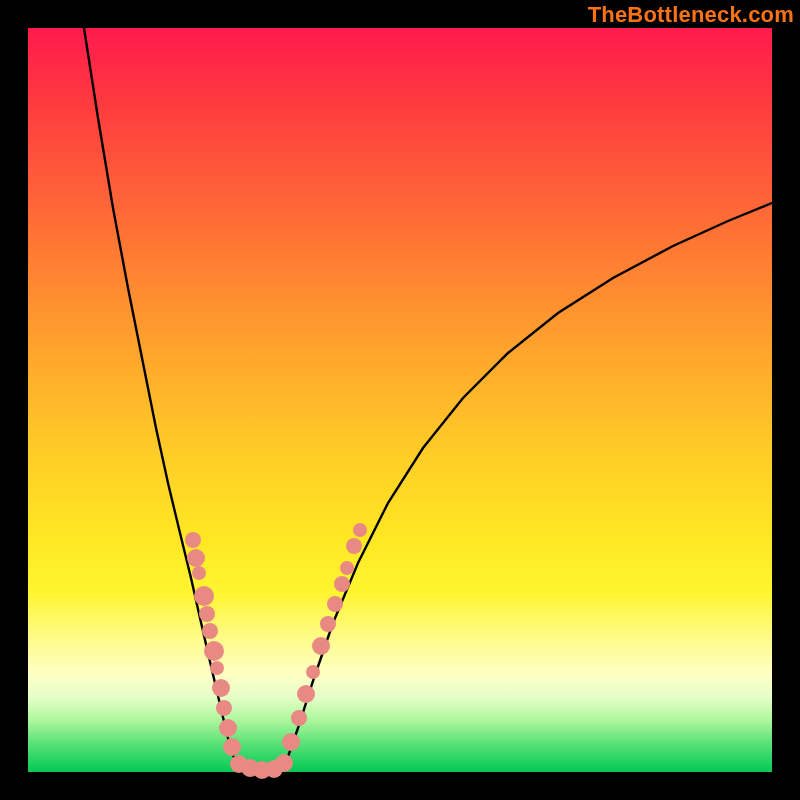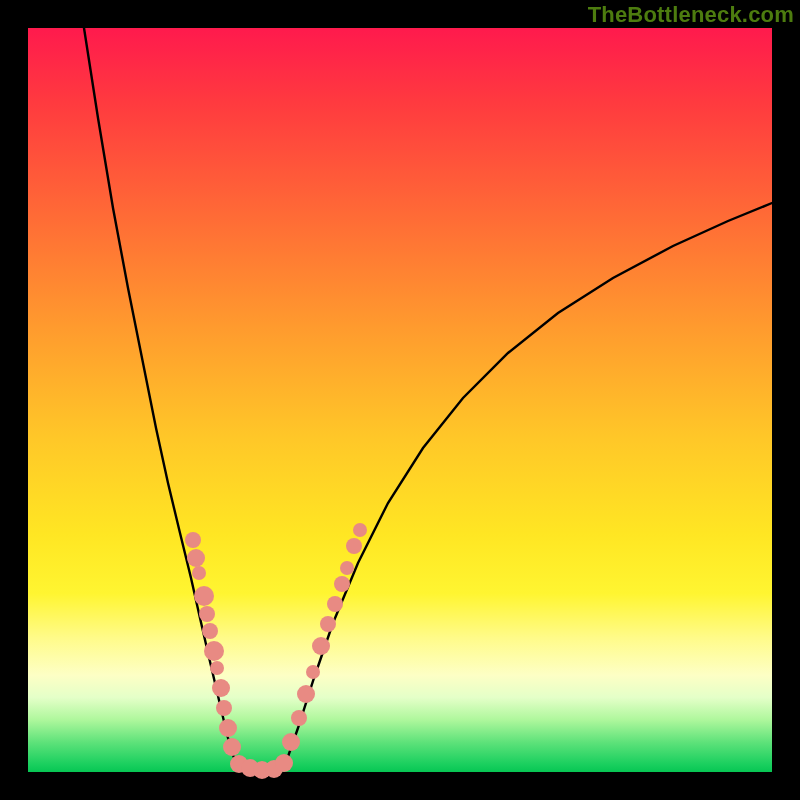--- a/index.html
+++ b/index.html
@@ -39,21 +39,21 @@
       #19cf5e 99%,
       #07c653 100%
     );
   }
   .watermark {
     position: absolute;
     top: 2px;
     right: 6px;
     font-size: 22px;
     font-weight: 600;
-    color: #4d7c0f;
+    color: #f97316;
     letter-spacing: 0.2px;
     user-select: none;
   }
   svg.curves {
     position: absolute;
     left: 0; top: 0;
     width: 744px;
     height: 744px;
     overflow: visible;
   }

